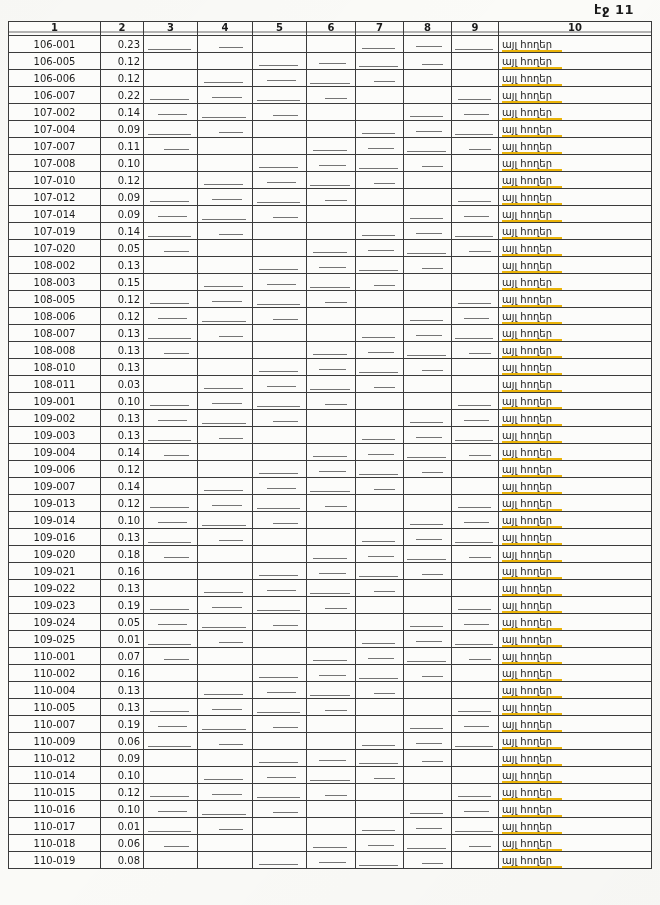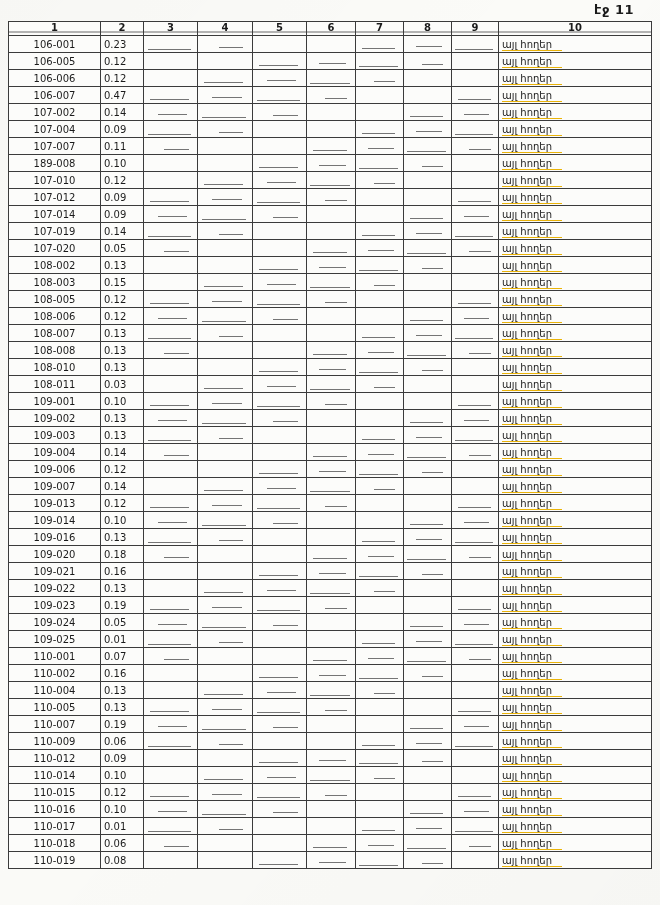--- a/index.html
+++ b/index.html
@@ -50,24 +50,24 @@
     height: 16px;
     line-height: 15px;
     border: 1px solid #3b3b3b;
     padding: 0 3px;
     overflow: hidden;
     white-space: nowrap;
     position: relative;
     vertical-align: middle;
   }
   td.c-code { padding-left: 4px; text-align: center; }
-  td.c-val  { text-align: left; }
+  td.c-val  { text-align: right; }
   td.c-land { padding-left: 4px; text-align: left; }
   td.c-land .land-text {
-    border-bottom: 1px solid #eab308;
+    border-bottom: 4px solid #eab308;
     padding-right: 10px;
   }
   
   .scan-dash {
     position: absolute;
     height: 1px;
     background: #5d5d5d;
     opacity: 0.85;
   }
   .scan-dash.d0 { width: 72%; left: 12%; bottom: 3px; }
@@ -174,21 +174,21 @@
         </td>
         <td class="c-empty">
           <span class="scan-dash d3"></span>
         </td>
         <td class="c-empty"></td>
         <td class="c-empty"></td>
         <td class="c-land"><span class="land-text">այլ հողեր</span></td>
       </tr>
       <tr>
         <td class="c-code">106-007</td>
-        <td class="c-val">0.47</td>
+        <td class="c-val">0.22</td>
         <td class="c-empty">
           <span class="scan-dash d0"></span>
         </td>
         <td class="c-empty">
           <span class="scan-dash d1"></span>
         </td>
         <td class="c-empty">
           <span class="scan-dash d2"></span>
         </td>
         <td class="c-empty">
@@ -261,21 +261,21 @@
         </td>
         <td class="c-empty">
           <span class="scan-dash d2"></span>
         </td>
         <td class="c-empty">
           <span class="scan-dash d3"></span>
         </td>
         <td class="c-land"><span class="land-text">այլ հողեր</span></td>
       </tr>
       <tr>
-        <td class="c-code">189-008</td>
+        <td class="c-code">107-008</td>
         <td class="c-val">0.10</td>
         <td class="c-empty"></td>
         <td class="c-empty"></td>
         <td class="c-empty">
           <span class="scan-dash d0"></span>
         </td>
         <td class="c-empty">
           <span class="scan-dash d1"></span>
         </td>
         <td class="c-empty">

